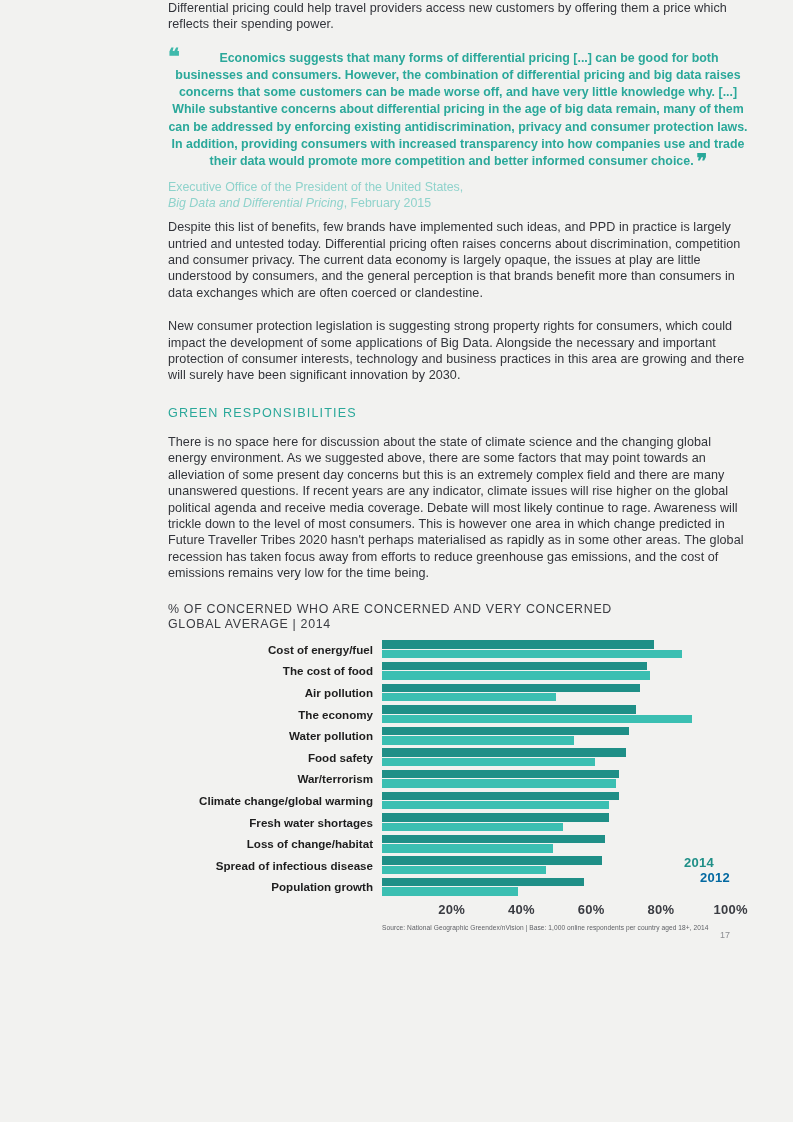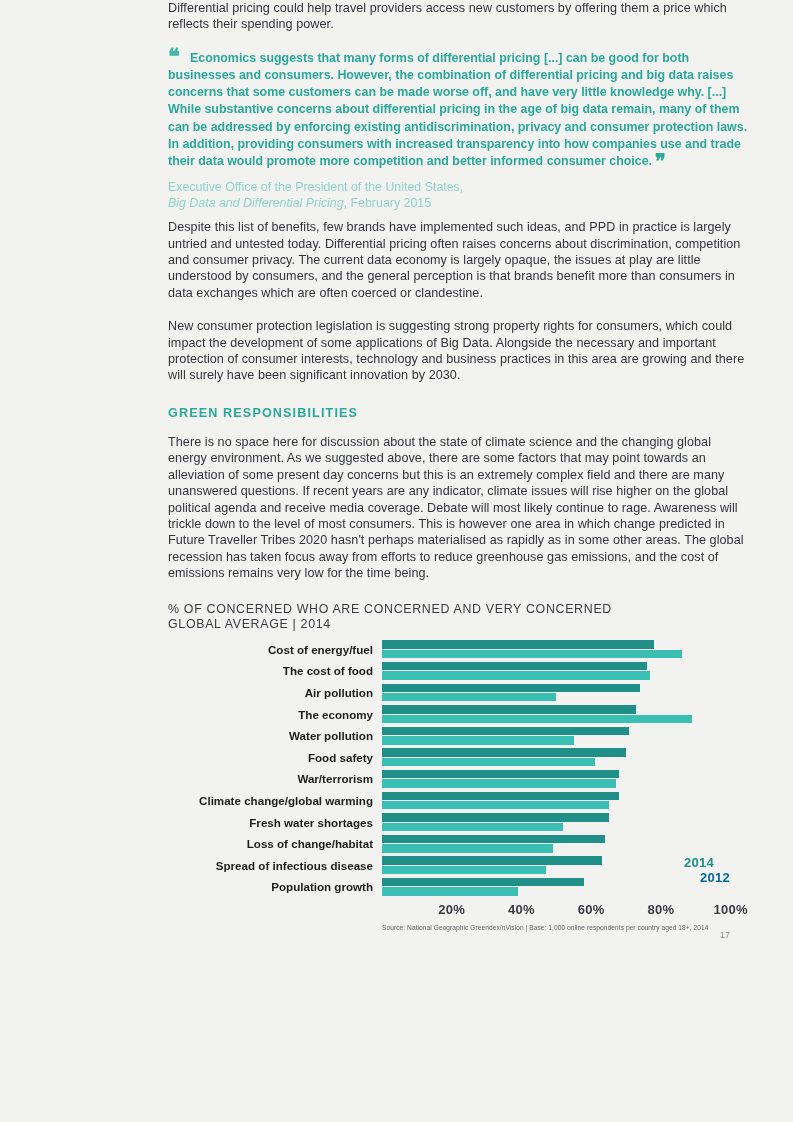--- a/index.html
+++ b/index.html
@@ -26,20 +26,21 @@
 
   
   .quote-block{margin:0 0 8px 0;position:relative;}
   .quote-text{
     font-size:12.4px;
     line-height:17.2px;
     font-weight:bold;
     color:#2aa89a;
     margin:0;
     text-indent:22px;
+    text-align:center;
   }
   .qmark-open{
     font-size:22px;font-weight:bold;color:#3fb9ab;
     position:absolute;left:0;top:-4px;line-height:1;
     letter-spacing:-1px;
   }
   .qmark-close{
     font-size:20px;font-weight:bold;color:#2aa89a;
     letter-spacing:-1px;vertical-align:-3px;
     margin-left:3px;
@@ -48,21 +49,21 @@
     margin:9px 0 0 0;
     font-size:12.4px;
     line-height:16px;
     color:#8fd3cc;
   }
   .quote-source .src-title{font-style:italic;}
 
   
   h2.section-head{
     font-size:12.6px;
-    font-weight:bold;
+    font-weight:normal;
     color:#2aa89a;
     letter-spacing:.09em;
     margin:22px 0 14px 0;
   }
 
   
   .chart-wrap{margin-top:20px;position:relative;}
   .chart-title{
     font-size:12.4px;
     line-height:15.5px;

